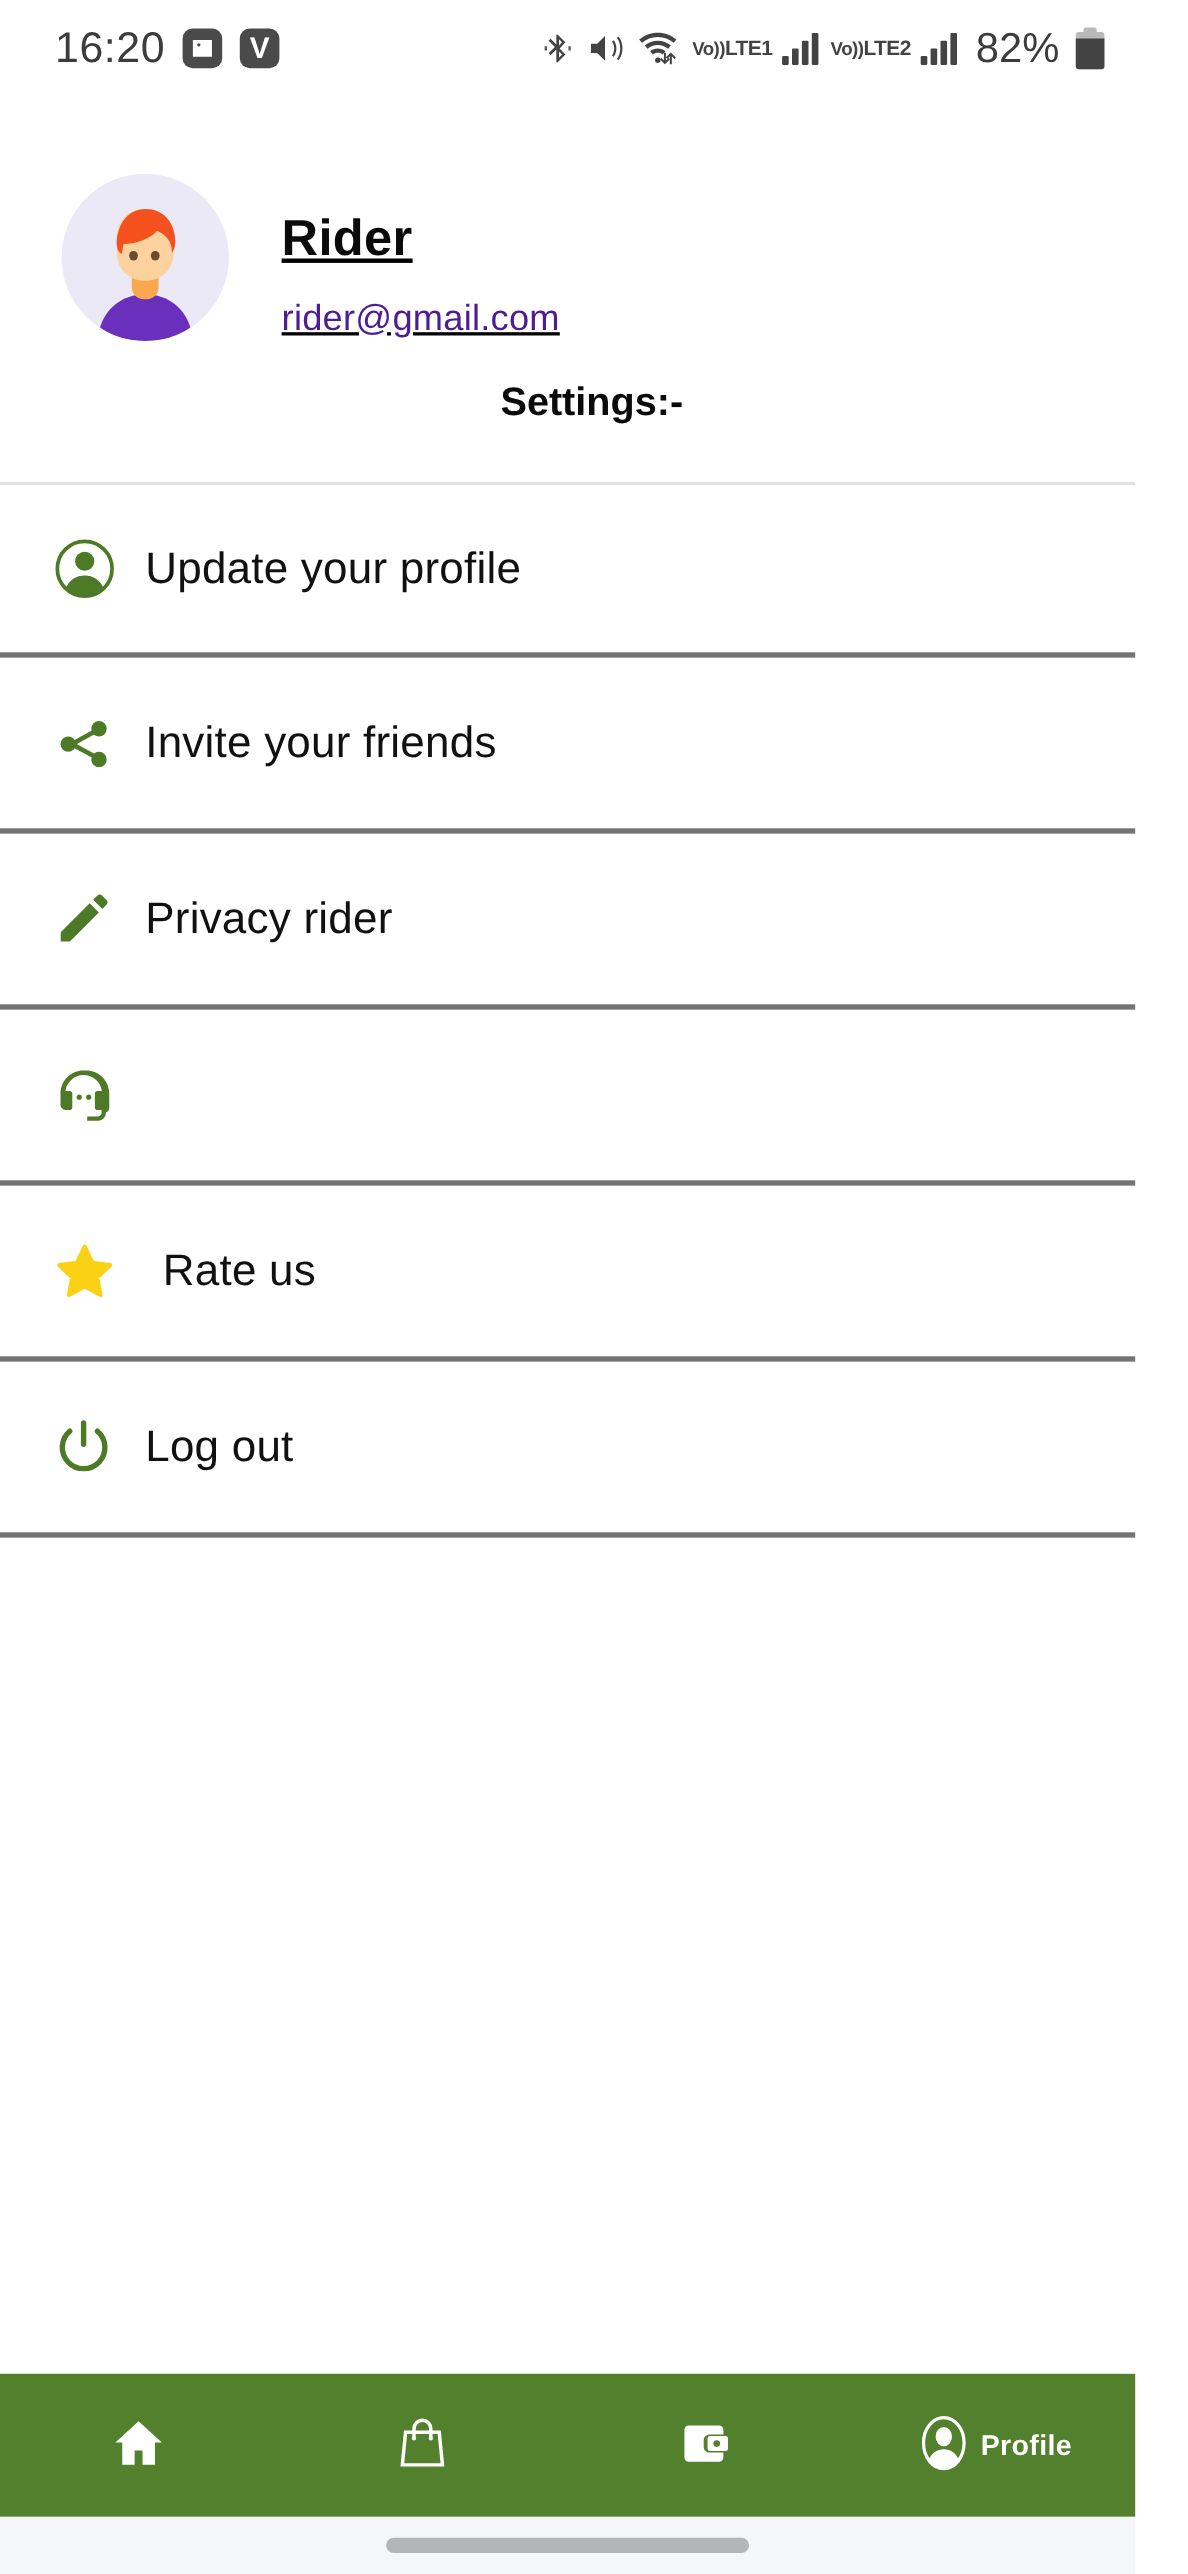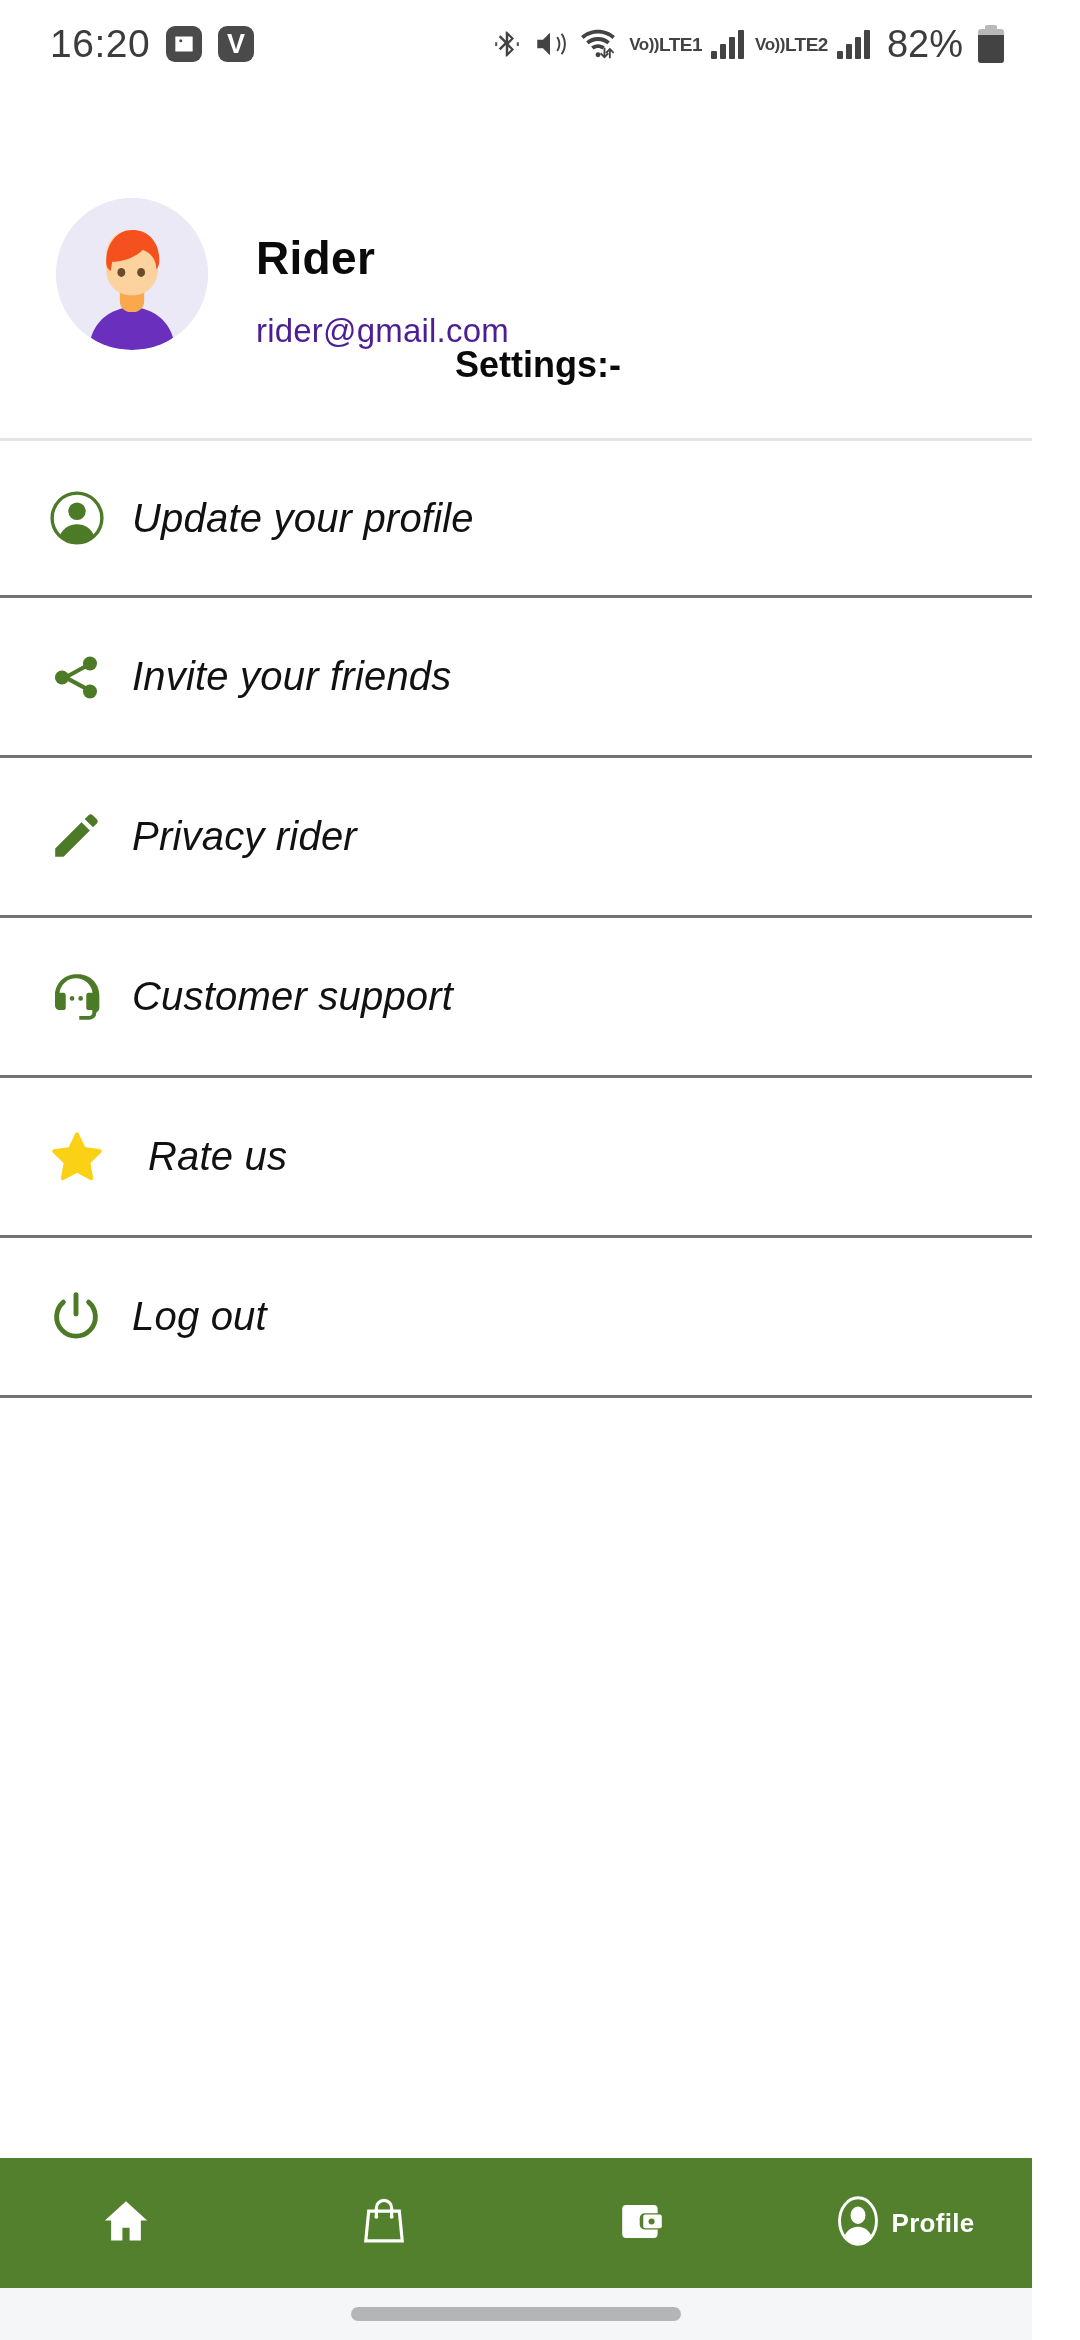--- a/index.html
+++ b/index.html
@@ -38,23 +38,24 @@
   .bars i:nth-child(4){ height:29px; }
   .sb-batt-text { font-size:38px; color:#3c3c3c; margin-left:6px; letter-spacing:0px; }
   .batt-glyph { position:relative; width:26px; height:38px; margin-left:4px; }
   .batt-glyph .cap { position:absolute; top:0; left:7px; width:12px; height:5px; background:#b9b9b9; border-radius:2px 2px 0 0; }
   .batt-glyph .body { position:absolute; top:4px; left:0; width:26px; height:34px; background:#b9b9b9; border-radius:3px; }
   .batt-glyph .fill { position:absolute; bottom:0; left:0; width:26px; height:28px; background:#434343; border-radius:0 0 3px 3px; }
 
   
   .profile-header {
     flex:0 0 auto;
-    display:flex; align-items:flex-end;
+    display:flex; align-items:center;
     padding:30px 0 0 56px;
     height:262px;
+    text-decoration:underline;
   }
   .avatar {
     width:152px; height:152px; border-radius:50%;
     background:#ece9f6; position:relative; overflow:hidden; flex:0 0 152px;
   }
   .avatar svg { position:absolute; inset:0; width:100%; height:100%; }
   .profile-text { padding-left:48px; padding-top:28px; }
   .profile-name { font-size:46px; font-weight:bold; color:#0a0a0a; letter-spacing:.3px; }
   .profile-email { font-size:33px; color:#4c1d95; margin-top:27px; letter-spacing:.2px; }
 
@@ -62,24 +63,23 @@
   .settings-label {
     font-size:36px; font-weight:bold; color:#0a0a0a;
     padding:0 0 0 44px; margin-top:-6px; flex:0 0 auto;text-align:center;
   }
 
   
   .menu { margin-top:52px; flex:0 0 auto; }
   .menu-item {
     height:160px;
     display:flex; align-items:center;
-    border-bottom:3px solid #737373;
+    border-bottom:5px solid #737373;
     padding-left:48px;
     background:#fff;
-    font-style:italic;
   }
   .menu-item:first-child { border-top:3px solid #e3e3e3; }
   .m-icon { width:84px; flex:0 0 84px; display:flex; align-items:center; justify-content:flex-start; }
   .m-label { font-size:40px; color:#111; letter-spacing:.2px; }
   .m-label.indent { padding-left:16px; }
 
   .spacer { flex:1 1 auto; background:#fff; }
 
   
   .bottomnav {
@@ -228,21 +228,20 @@
 
     <div class="menu-item">
       <span class="m-icon">
         <svg width="56" height="56" viewBox="0 0 24 24">
           <path d="M12 2.2c-5 0-9 4-9 9v4.4c0 1.1.9 2 2 2h1.6c.6 0 1-.4 1-1v-5.4c0-.6-.4-1-1-1H4.9A7.2 7.2 0 0 1 12 4c3.7 0 6.7 2.8 7.1 6.2h-1.7c-.6 0-1 .4-1 1v5.4c0 .6.4 1 1 1H19v1.1c0 .8-.6 1.4-1.4 1.4h-4.2v1.7h4.2a3.1 3.1 0 0 0 3.1-3.1l.3-.3c.6-.3 1-1 1-1.8v-5.4c0-5-4-9-9-9z" fill="#4c7a26"></path>
           <path d="M8.4 11.4c.5-2.6 1.9-4.4 3.7-4.4 1.8 0 3.2 1.8 3.7 4.4v5.8H8.4v-5.8z" fill="#4c7a26" opacity="0"></path>
           <circle cx="10.3" cy="12.6" r="1" fill="#4c7a26"></circle>
           <circle cx="14" cy="12.6" r="1" fill="#4c7a26"></circle>
         </svg>
       </span>
-      <span class="m-label">Customer support</span>
     </div>
 
     <div class="menu-item">
       <span class="m-icon">
         <svg width="58" height="58" viewBox="0 0 24 24">
           <path d="M12 2.6l2.9 6.1 6.6.9-4.8 4.6 1.2 6.6L12 17.6l-5.9 3.2 1.2-6.6-4.8-4.6 6.6-.9L12 2.6z" fill="#fbd115" stroke="#fbd115" stroke-width="1.6" stroke-linejoin="round"></path>
         </svg>
       </span>
       <span class="m-label indent">Rate us</span>
     </div>

